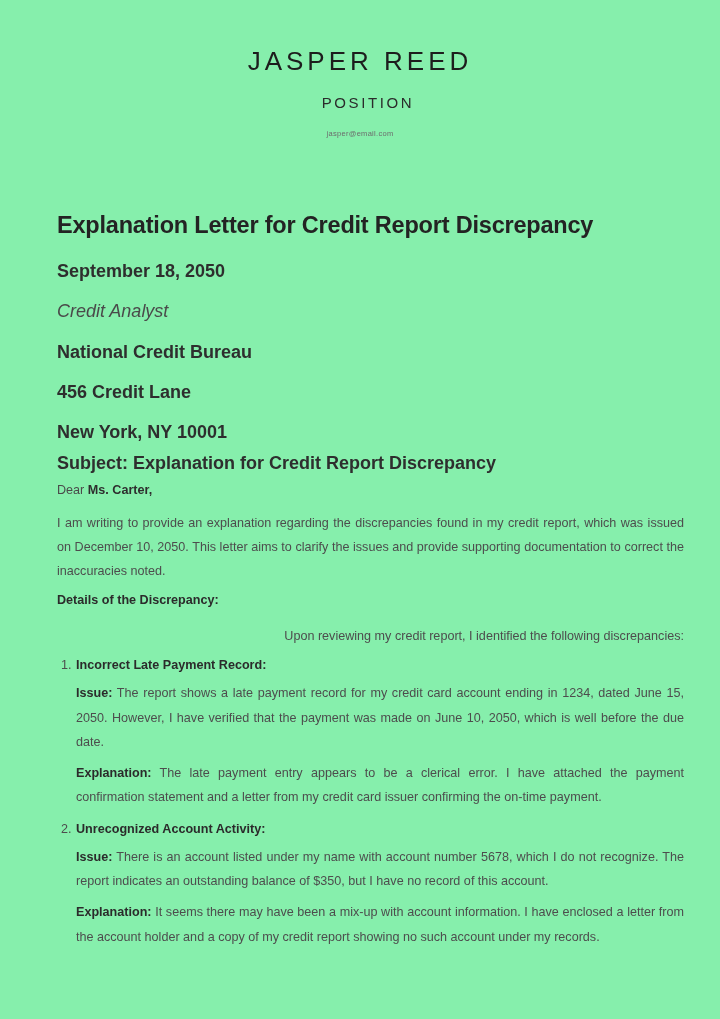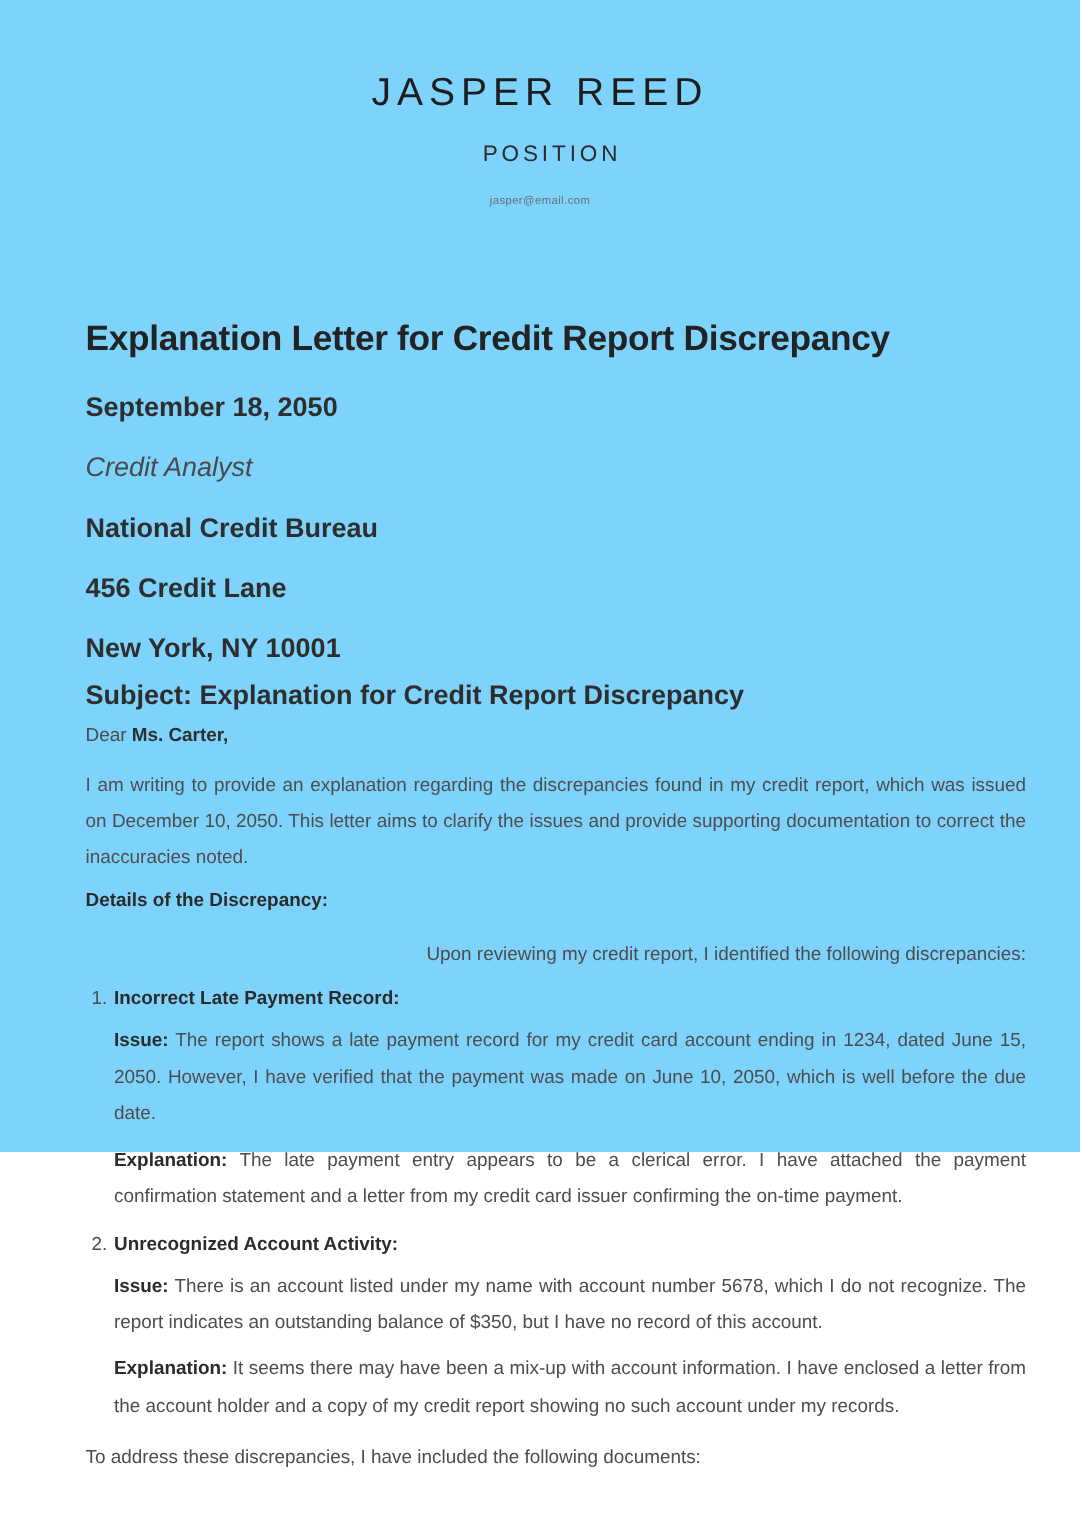--- a/index.html
+++ b/index.html
@@ -11,22 +11,22 @@
     width: 720px;
     height: 1019px;
     overflow: hidden;
     font-family: "Liberation Sans", sans-serif;
     color: #3f3f3f;
   }
 
   .page {
     position: relative;
     width: 720px;
-    height: 768px;
-    background: #7dd3fc;
+    height: 1019px;
+    background: #86efac;
     box-sizing: border-box;
   }
 
   
   .letterhead {
     padding-top: 47px;
     text-align: center;
   }
   .lh-name {
     font-size: 26px;
@@ -219,17 +219,16 @@
         <div class="sub-para"><b>Issue:</b><span> The report shows a late payment record for my credit card account ending in 1234, dated June 15, 2050. However, I have verified that the payment was made on June 10, 2050, which is well before the due date.</span></div>
         <div class="sub-para"><b>Explanation:</b><span> The late payment entry appears to be a clerical error. I have attached the payment confirmation statement and a letter from my credit card issuer confirming the on-time payment.</span></div>
       </li>
       <li>
         <span class="item-title">Unrecognized Account Activity:</span>
         <div class="sub-para"><b>Issue:</b><span> There is an account listed under my name with account number 5678, which I do not recognize. The report indicates an outstanding balance of $350, but I have no record of this account.</span></div>
         <div class="sub-para"><b>Explanation:</b><span> It seems there may have been a mix-up with account information. I have enclosed a letter from the account holder and a copy of my credit report showing no such account under my records.</span></div>
       </li>
     </ol>
 
-    <p class="closing-para">To address these discrepancies, I have included the following documents:</p>
 
 
   </main>
 </div>
 
 </body></html>

